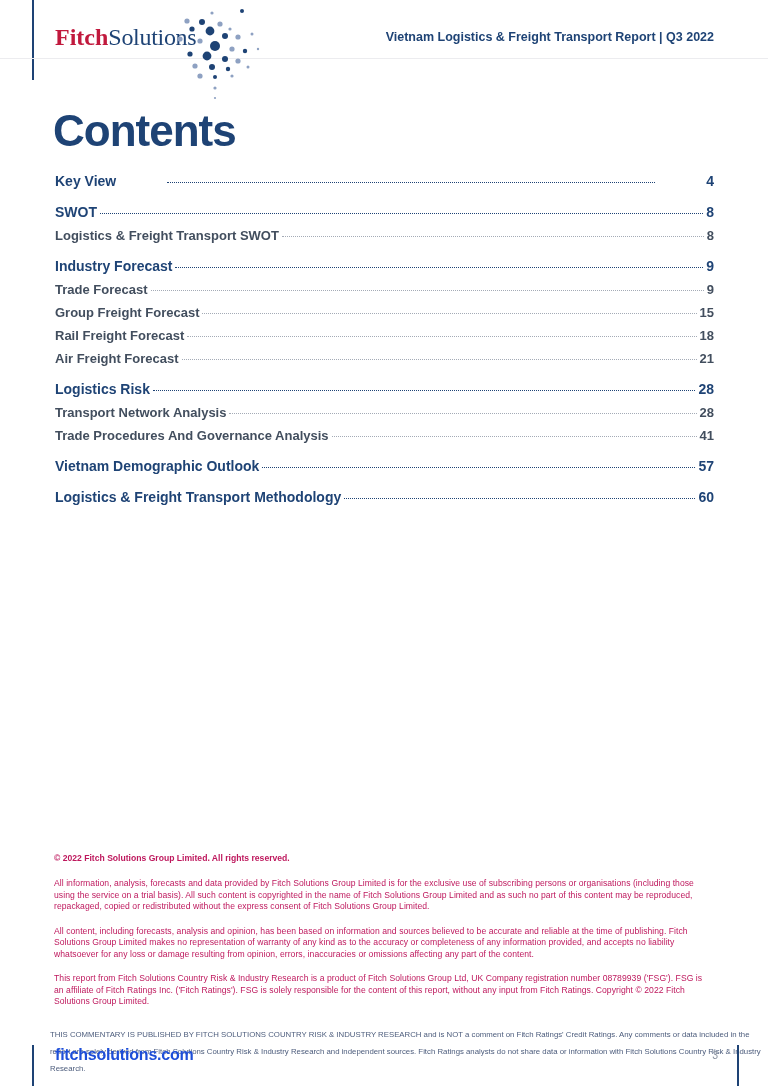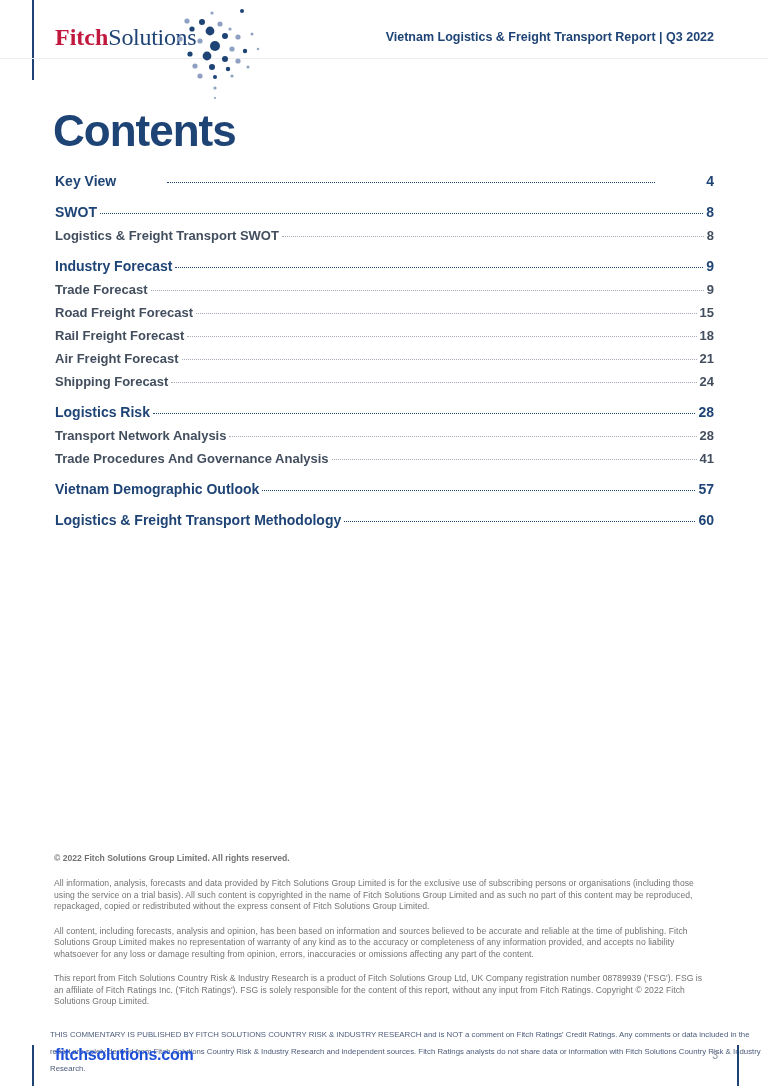--- a/index.html
+++ b/index.html
@@ -26,21 +26,21 @@
   .toc-row.sec{margin-top:8px;}
   .toc-row.sec:first-child{margin-top:0;gap:48px;}
   .toc-row.sec .toc-label,.toc-row.sec .toc-page{font-size:14px;font-weight:bold;color:#1e4375;}
   .toc-row.sub .toc-label,.toc-row.sub .toc-page{font-size:13px;font-weight:700;color:#424e5e;}
   .toc-label{white-space:nowrap;}
   .toc-dots{flex:1;border-bottom:1.5px dotted #1e4375;margin:0 3px;transform:translateY(-3px);}
   .toc-row.sub .toc-dots{border-bottom:1.5px dotted #a4abb6;}
   .toc-page{white-space:nowrap;}
 
   
-  .footer{position:absolute;left:54px;top:853px;width:660px;color:#737373;}
+  .footer{position:absolute;left:54px;top:853px;width:660px;color:#be185d;}
   .footer .copyright{font-size:8.6px;font-weight:bold;margin:0 0 15px 0;}
   .footer p.legal{font-size:8.6px;line-height:11.5px;margin:0 0 13px 0;letter-spacing:0.05px;}
   .footer p.legal.last{margin-bottom:0;}
   .disclaimer{position:absolute;left:50px;top:1026px;width:714px;font-size:7.8px;line-height:17px;color:#4c5c7c;}
   .site{position:absolute;left:55px;top:1046px;font-size:16px;font-weight:bold;color:#1d4ed8;letter-spacing:-0.2px;}
   .pageno{position:absolute;right:50px;top:1049px;font-size:10.5px;color:#8b93a0;}
 </style>
 </head>
 <body>
 
@@ -118,42 +118,37 @@
       <span class="toc-page">9</span>
     </div>
 
     <div class="toc-row sub">
       <span class="toc-label">Trade Forecast</span>
       <span class="toc-dots"></span>
       <span class="toc-page">9</span>
     </div>
 
     <div class="toc-row sub">
-      <span class="toc-label">Road Freight Forecast</span>
+      <span class="toc-label">Group Freight Forecast</span>
       <span class="toc-dots"></span>
       <span class="toc-page">15</span>
     </div>
 
     <div class="toc-row sub">
       <span class="toc-label">Rail Freight Forecast</span>
       <span class="toc-dots"></span>
       <span class="toc-page">18</span>
     </div>
 
     <div class="toc-row sub">
       <span class="toc-label">Air Freight Forecast</span>
       <span class="toc-dots"></span>
       <span class="toc-page">21</span>
     </div>
 
-    <div class="toc-row sub">
-      <span class="toc-label">Shipping Forecast</span>
-      <span class="toc-dots"></span>
-      <span class="toc-page">24</span>
-    </div>
 
     <div class="toc-row sec">
       <span class="toc-label">Logistics Risk</span>
       <span class="toc-dots"></span>
       <span class="toc-page">28</span>
     </div>
 
     <div class="toc-row sub">
       <span class="toc-label">Transport Network Analysis</span>
       <span class="toc-dots"></span>

